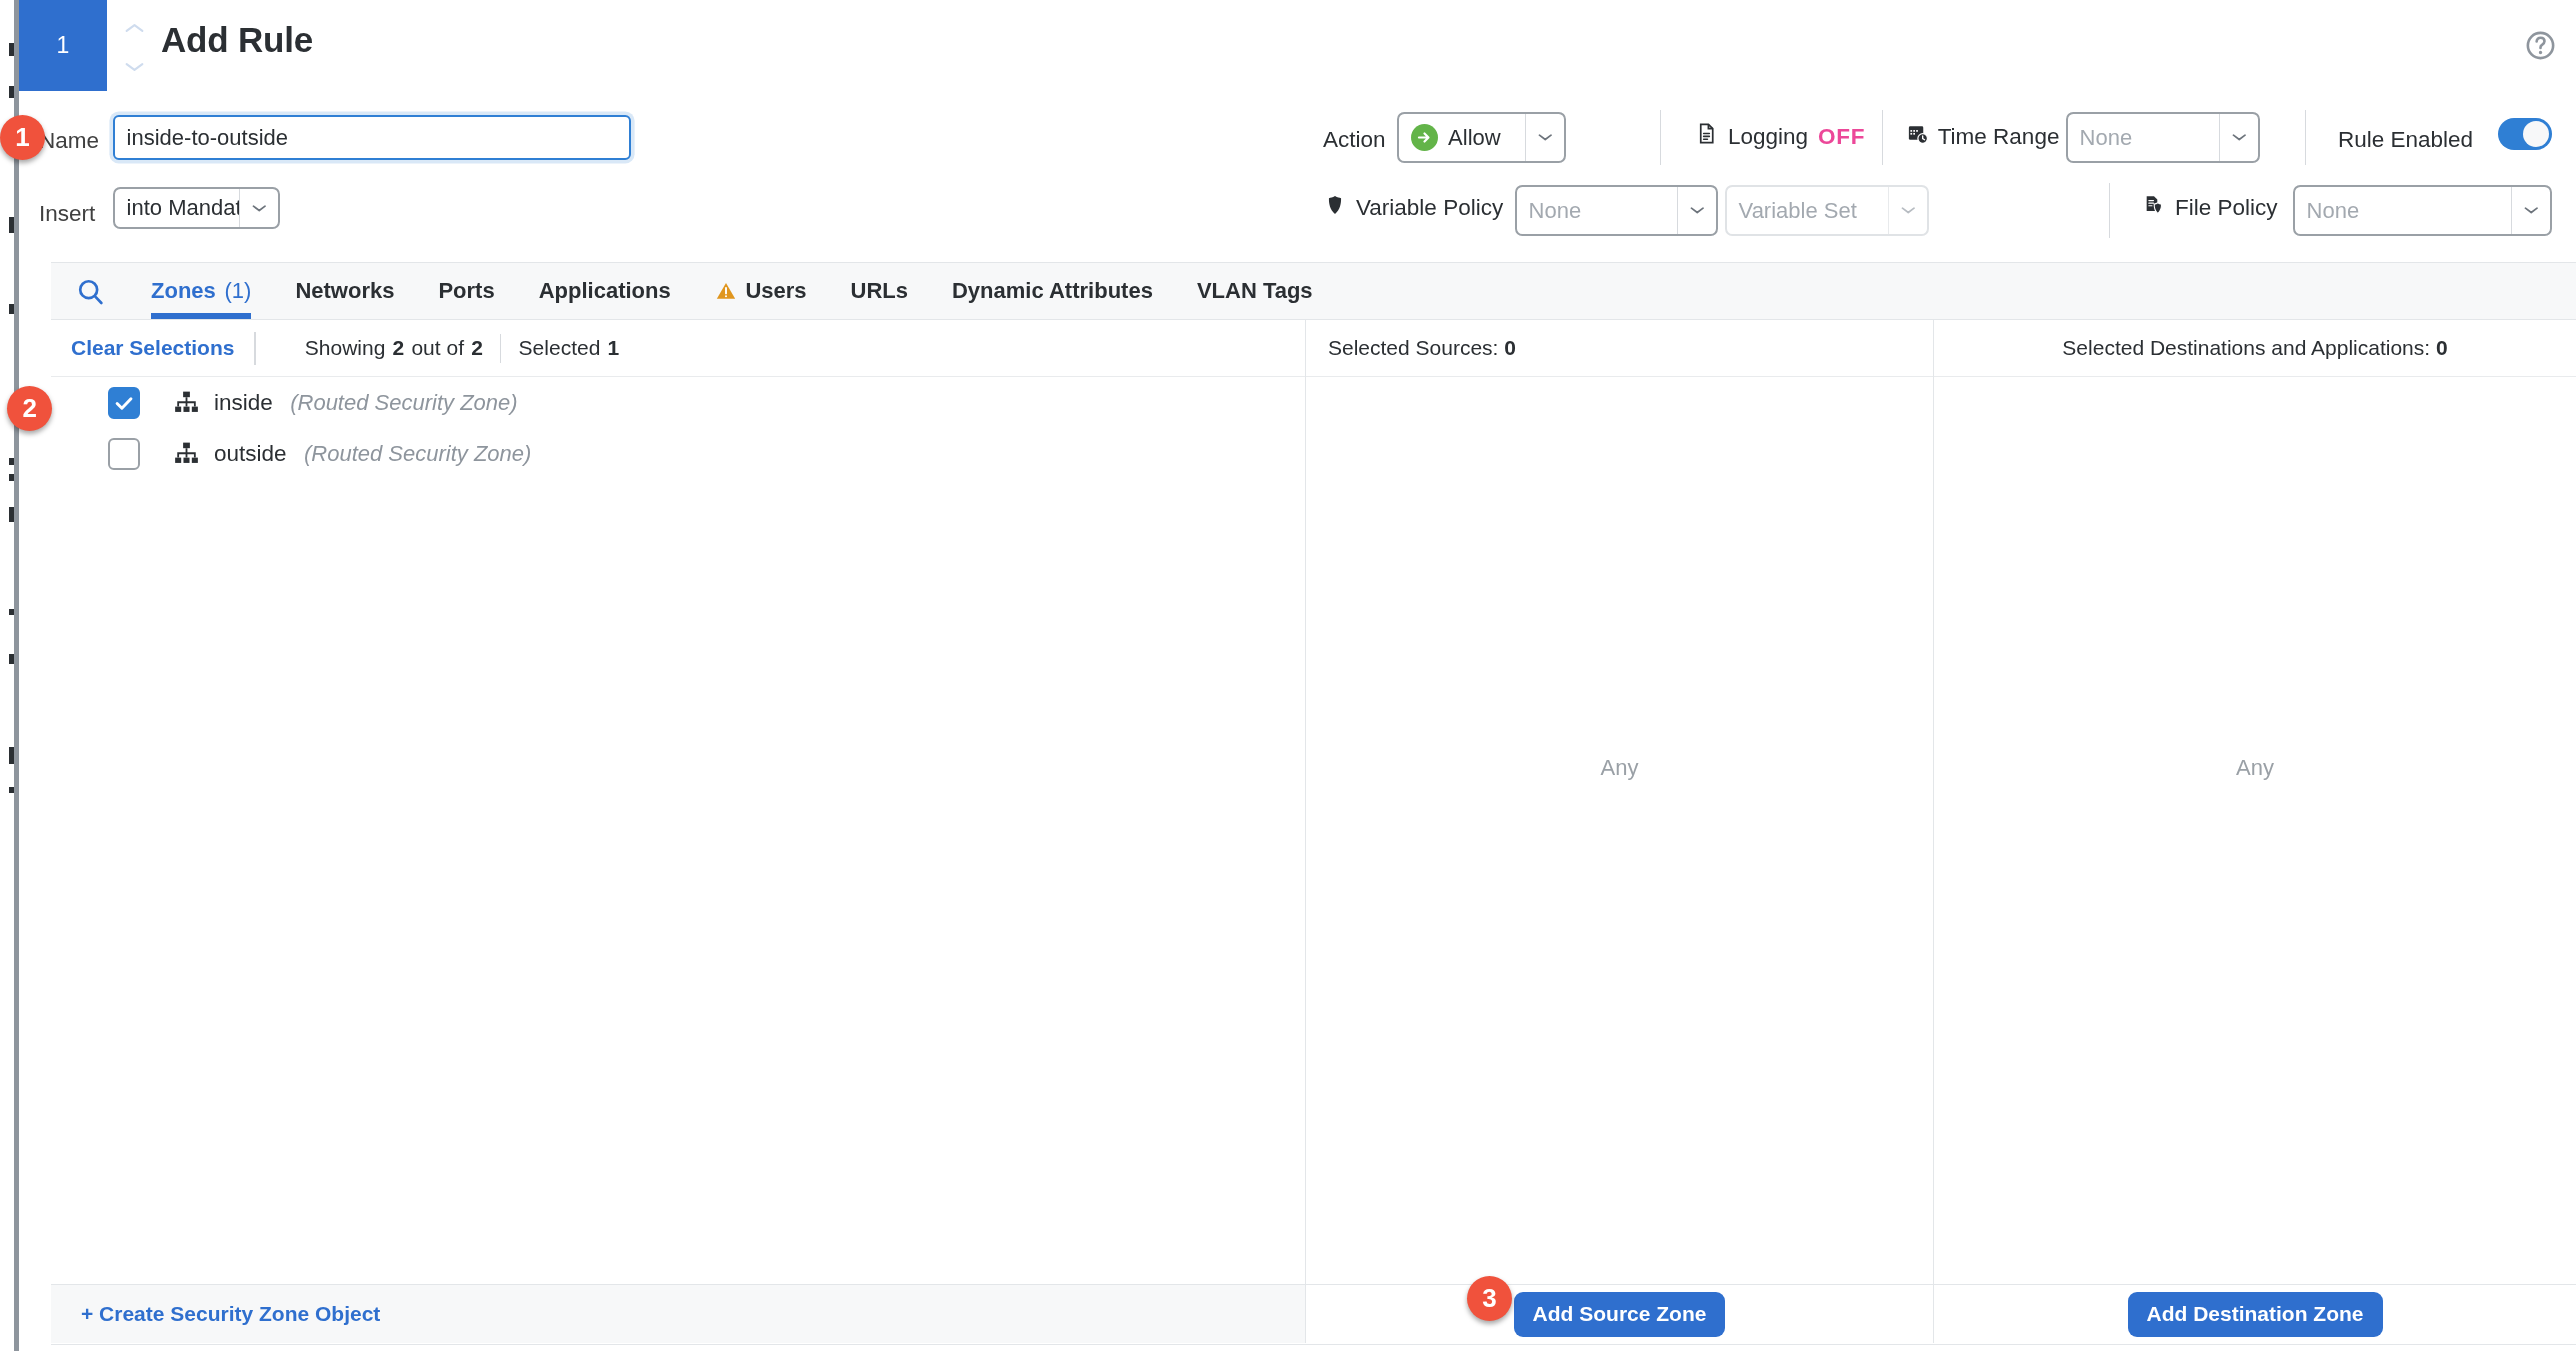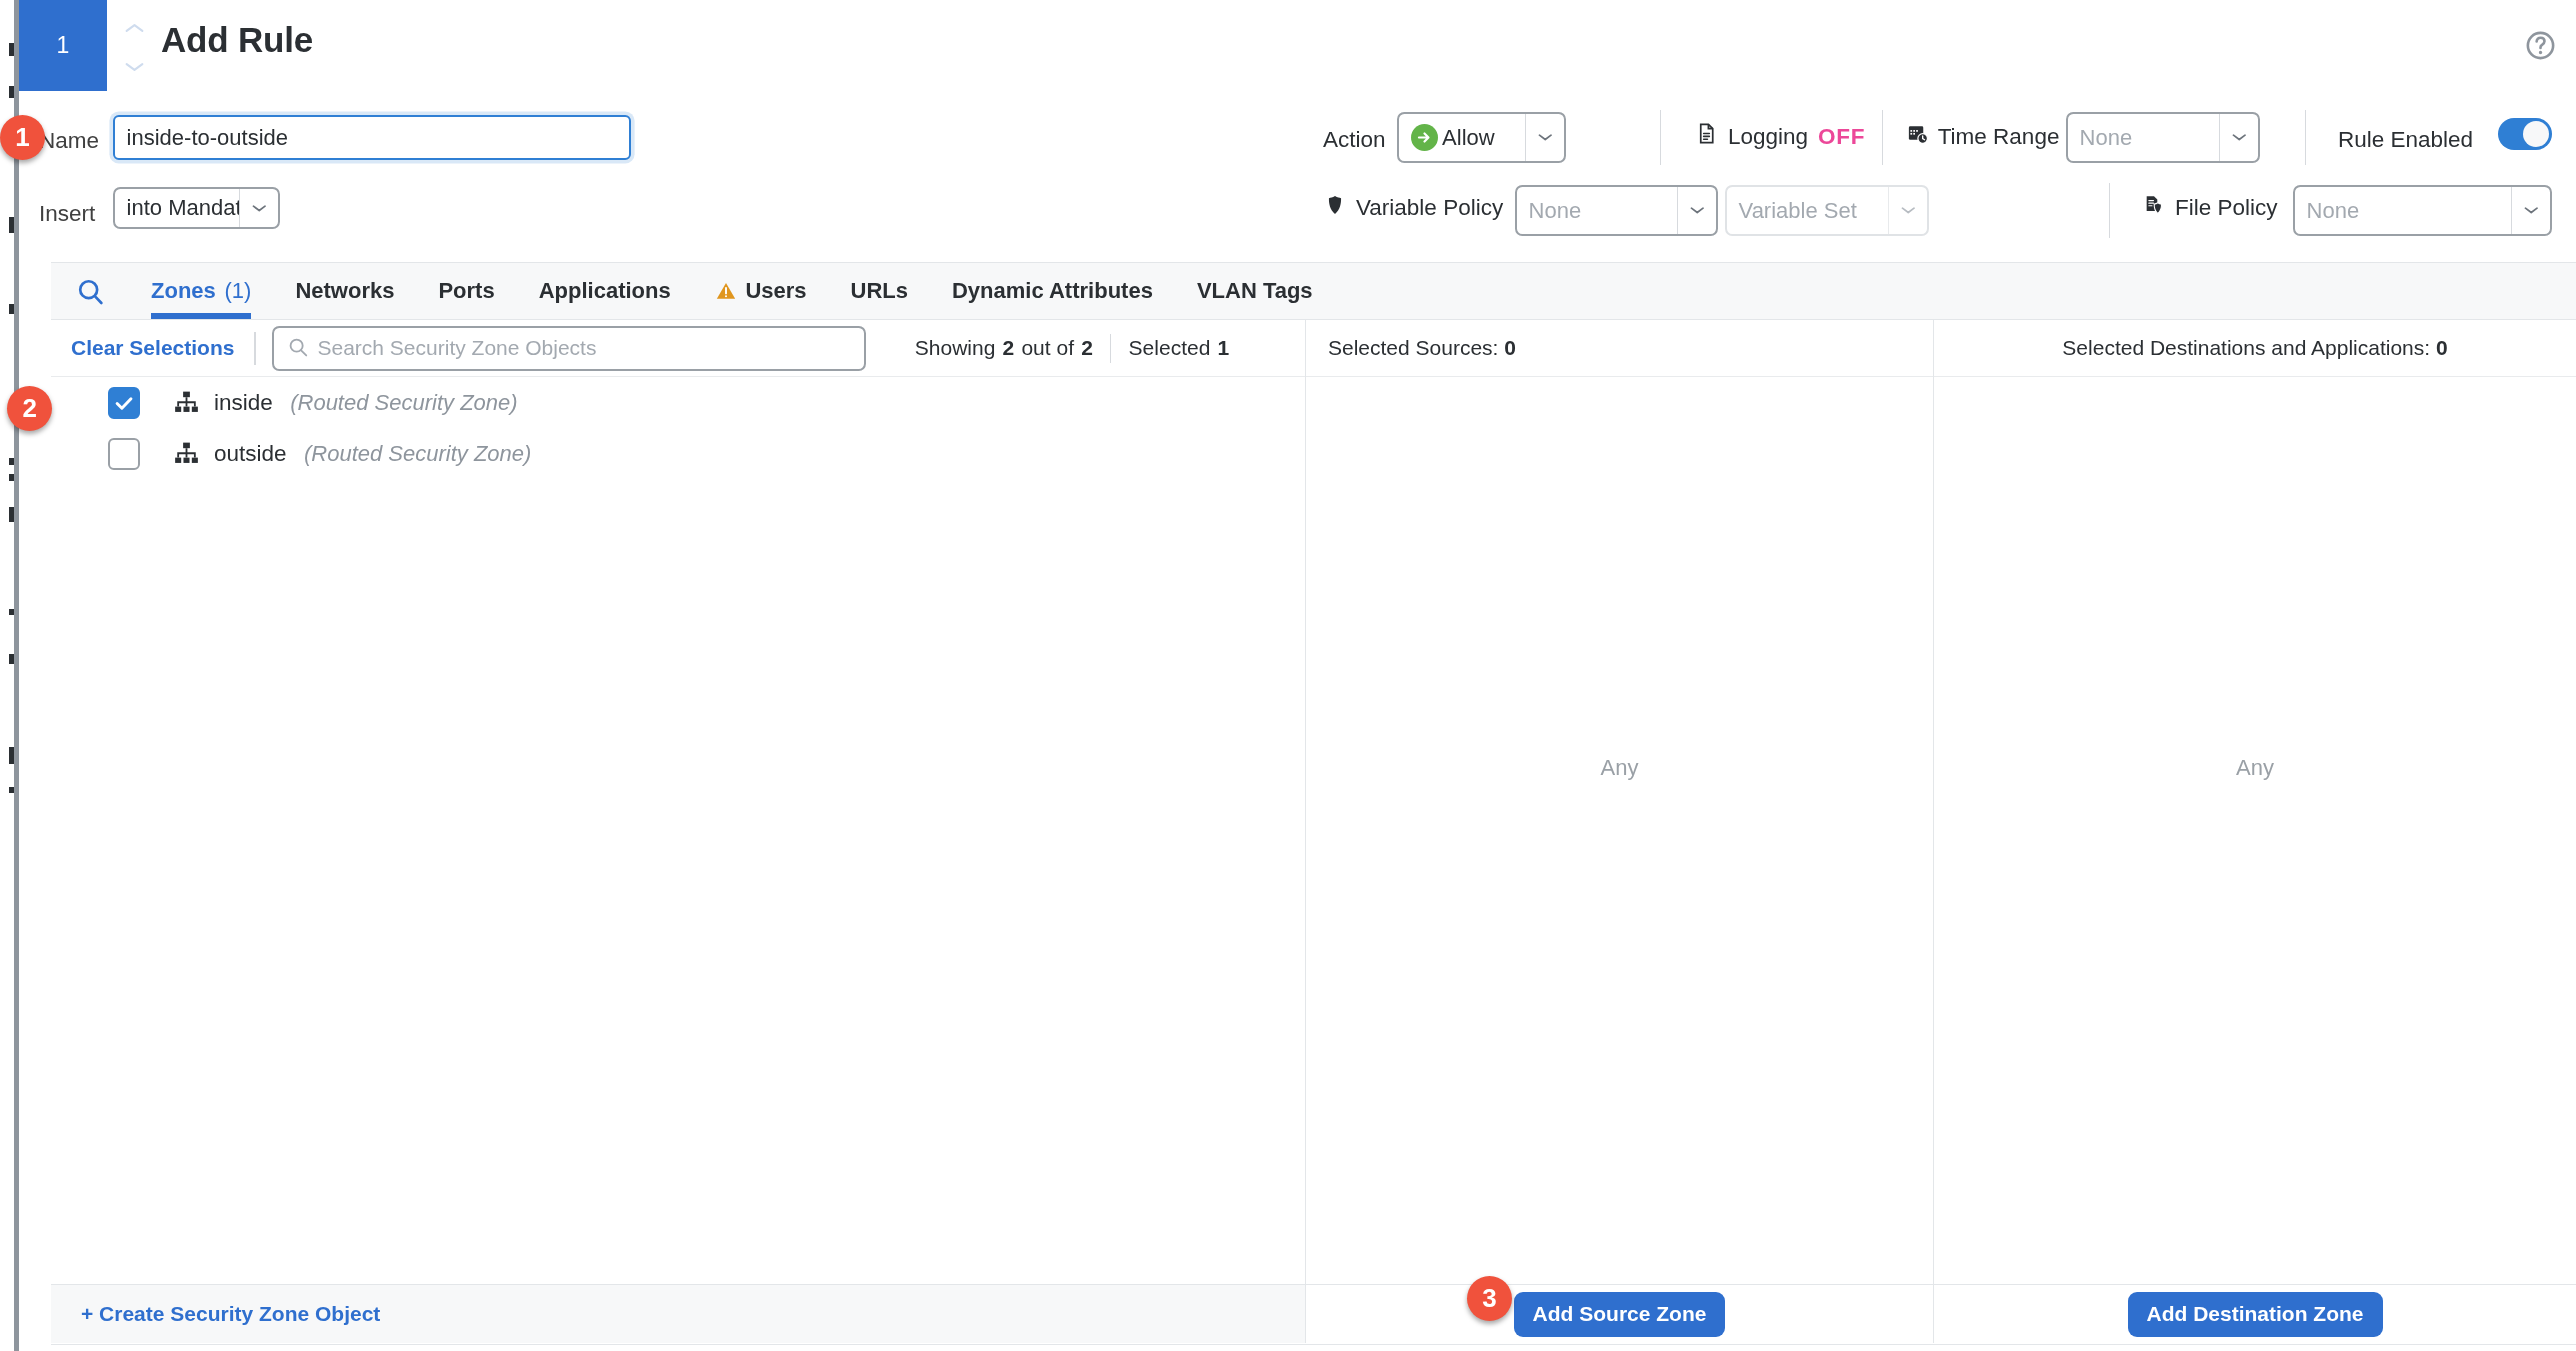--- a/index.html
+++ b/index.html
@@ -124,21 +124,21 @@
     font-size: 22.5px;
     color: #2b2f33;
     white-space: nowrap;
   }
   .action-label { left: 1323px; top: 127px; }
   .action-select {
     left: 1397px; top: 112px; width: 169px; height: 51px;
     border-radius: 7.2px;
   }
   .allow-pill {
-    display: flex; align-items: center; gap: 4px;
+    display: flex; align-items: center; gap: 10px;
     padding-left: 11.6px; flex: 1;
   }
   .allow-dot {
     width: 27.5px; height: 27.5px; border-radius: 50%;
     background: #63b449;
     display: flex; align-items: center; justify-content: center;
     flex: 0 0 auto;
   }
 
   .vdiv {
@@ -603,29 +603,20 @@
     <span>VLAN Tags</span>
   </div>
 </div>
 
 <div class="panes">
 
   <div class="pane-left">
     <div class="subbar">
       <span class="clear-selections">Clear Selections</span>
       <span class="subbar-div"></span>
-      <div class="search-objects">
-        <span>
-          <svg viewBox="0 0 24 24" width="22" height="22">
-            <circle cx="10.5" cy="10.5" r="6.6" fill="none" stroke="#a3a9b0" stroke-width="2"></circle>
-            <path d="M15.4 15.6L21 21.2" stroke="#a3a9b0" stroke-width="2" stroke-linecap="round"></path>
-          </svg>
-        </span>
-        <span class="ph">Search Security Zone Objects</span>
-      </div>
       <div class="showing">
         <span>Showing</span>
         <b>2</b>
         <span>out of</span>
         <b>2</b>
         <span class="pipe"></span>
         <span>Selected</span>
         <b>1</b>
       </div>
     </div>

